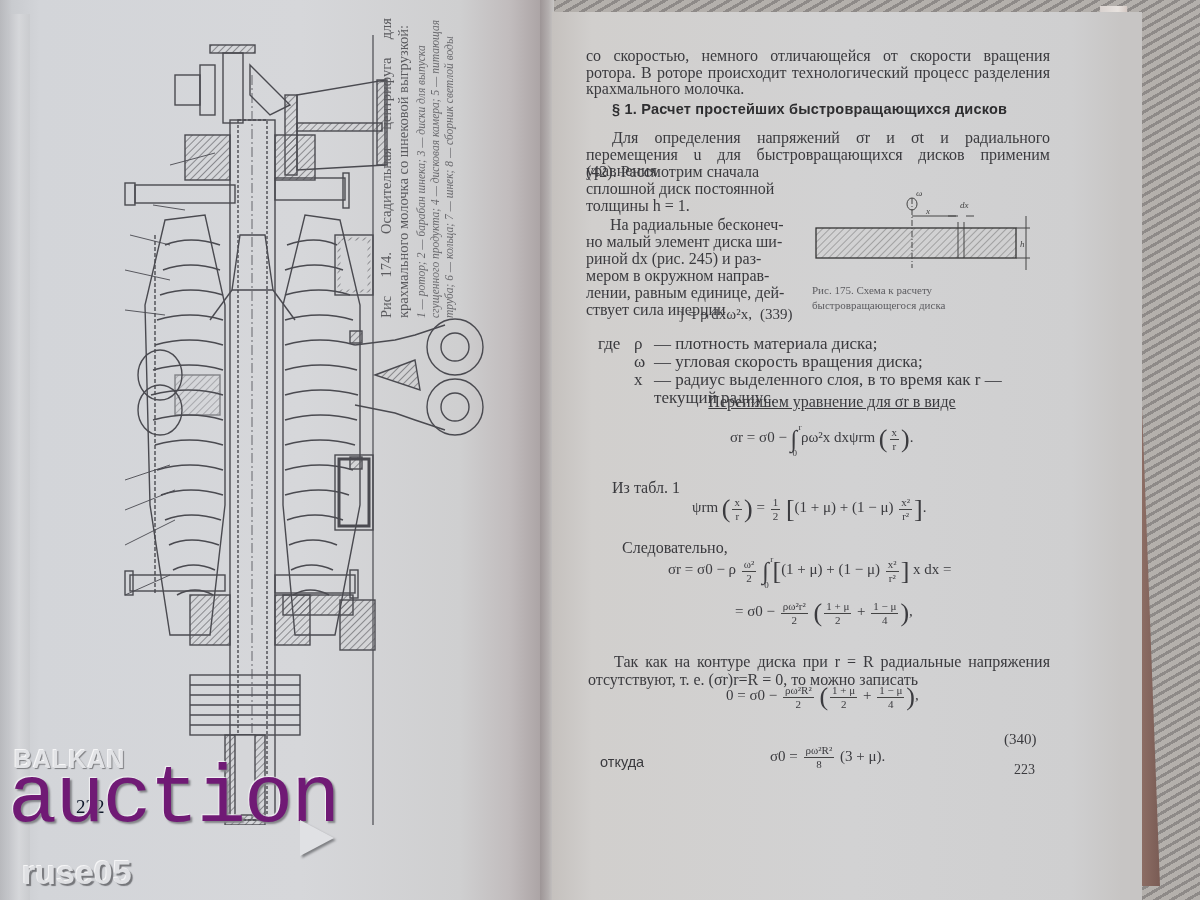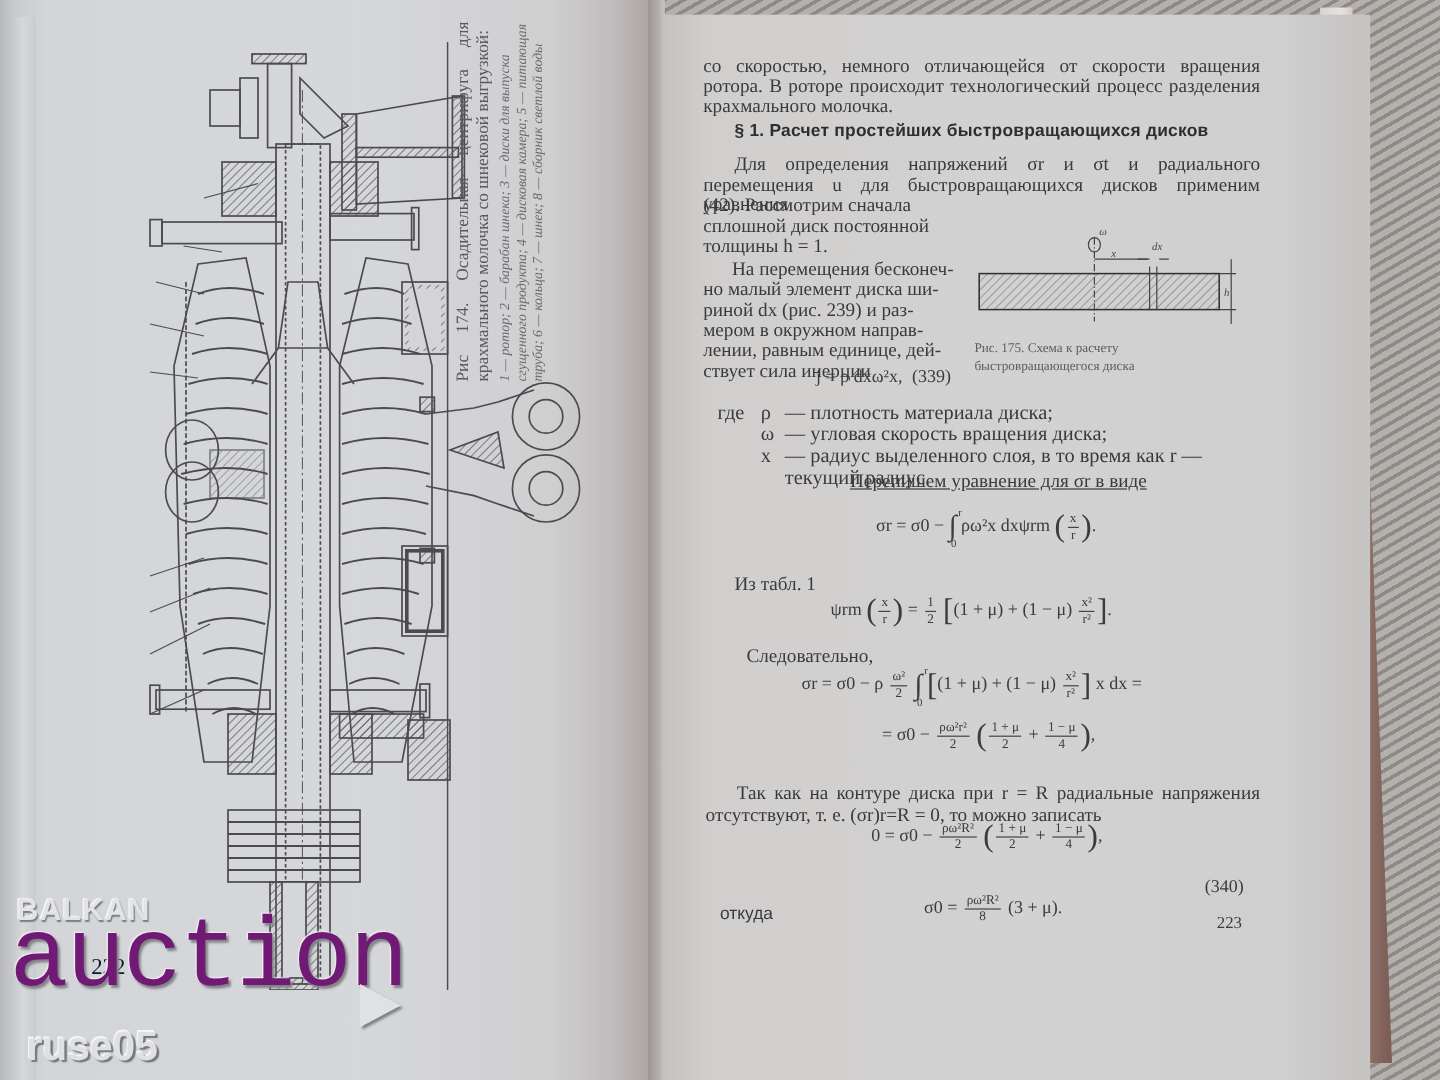--- a/index.html
+++ b/index.html
@@ -274,23 +274,23 @@
 
 <div class="rtext indent" style="left:586px; top:130px; width:464px;">Для определения напряжений σr и σt и радиального перемещения u для быстровращающихся дисков применим уравнения</div>
 
 <div class="rtext" style="left:586px; top:163px; width:205px; text-align:left; line-height:17px;">
   <div>(42). Рассмотрим сначала</div>
   <div>сплошной диск постоянной</div>
   <div>толщины h = 1.</div>
 </div>
 
 <div class="rtext" style="left:586px; top:216px; width:210px; text-align:left; line-height:17px;">
-  <div style="padding-left:24px">На перемещения бесконеч-</div>
+  <div style="padding-left:24px">На радиальные бесконеч-</div>
   <div>но малый элемент диска ши-</div>
-  <div>риной dx (рис. 239) и раз-</div>
+  <div>риной dx (рис. 245) и раз-</div>
   <div>мером в окружном направ-</div>
   <div>лении, равным единице, дей-</div>
   <div>ствует сила инерции</div>
 </div>
 
 <div class="disk-fig">
   <svg viewBox="0 0 226 90" width="226" height="90" xmlns="http://www.w3.org/2000/svg" fill="none" stroke="#444" stroke-width="1">
     <defs>
       <pattern id="dh" width="5" height="5" patternUnits="userSpaceOnUse" patternTransform="rotate(45)">
         <line x1="0" y1="0" x2="0" y2="5" stroke="#666" stroke-width="0.9"></line>

